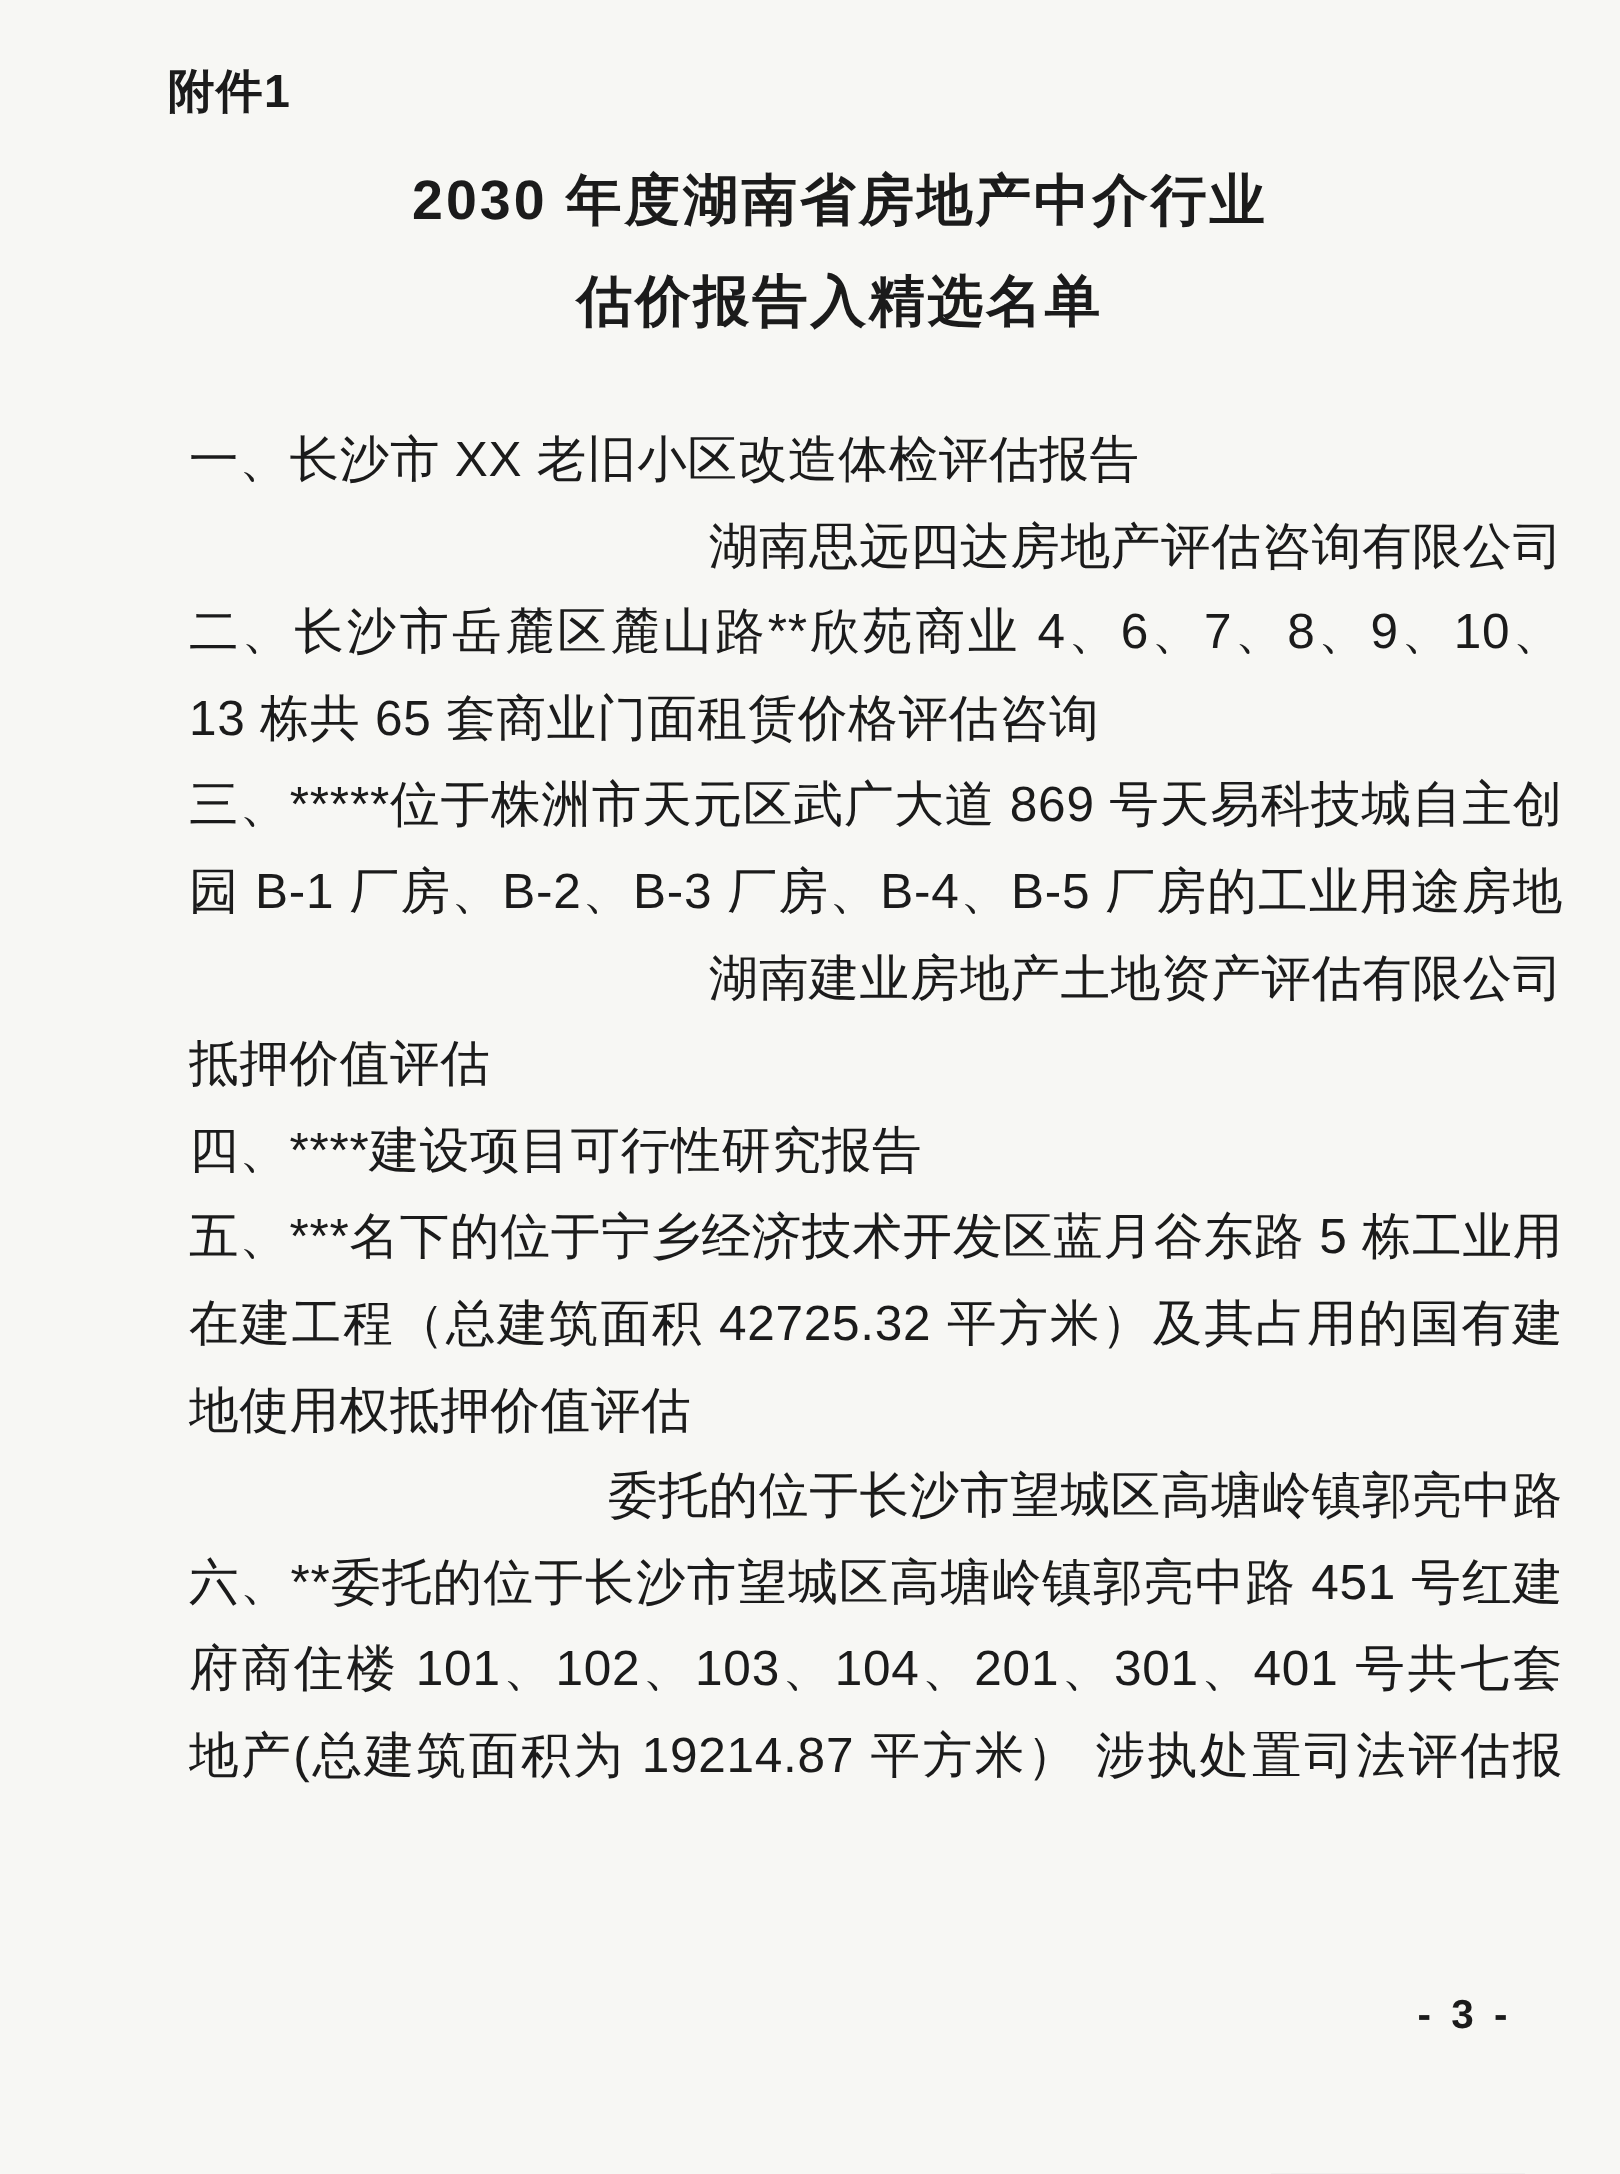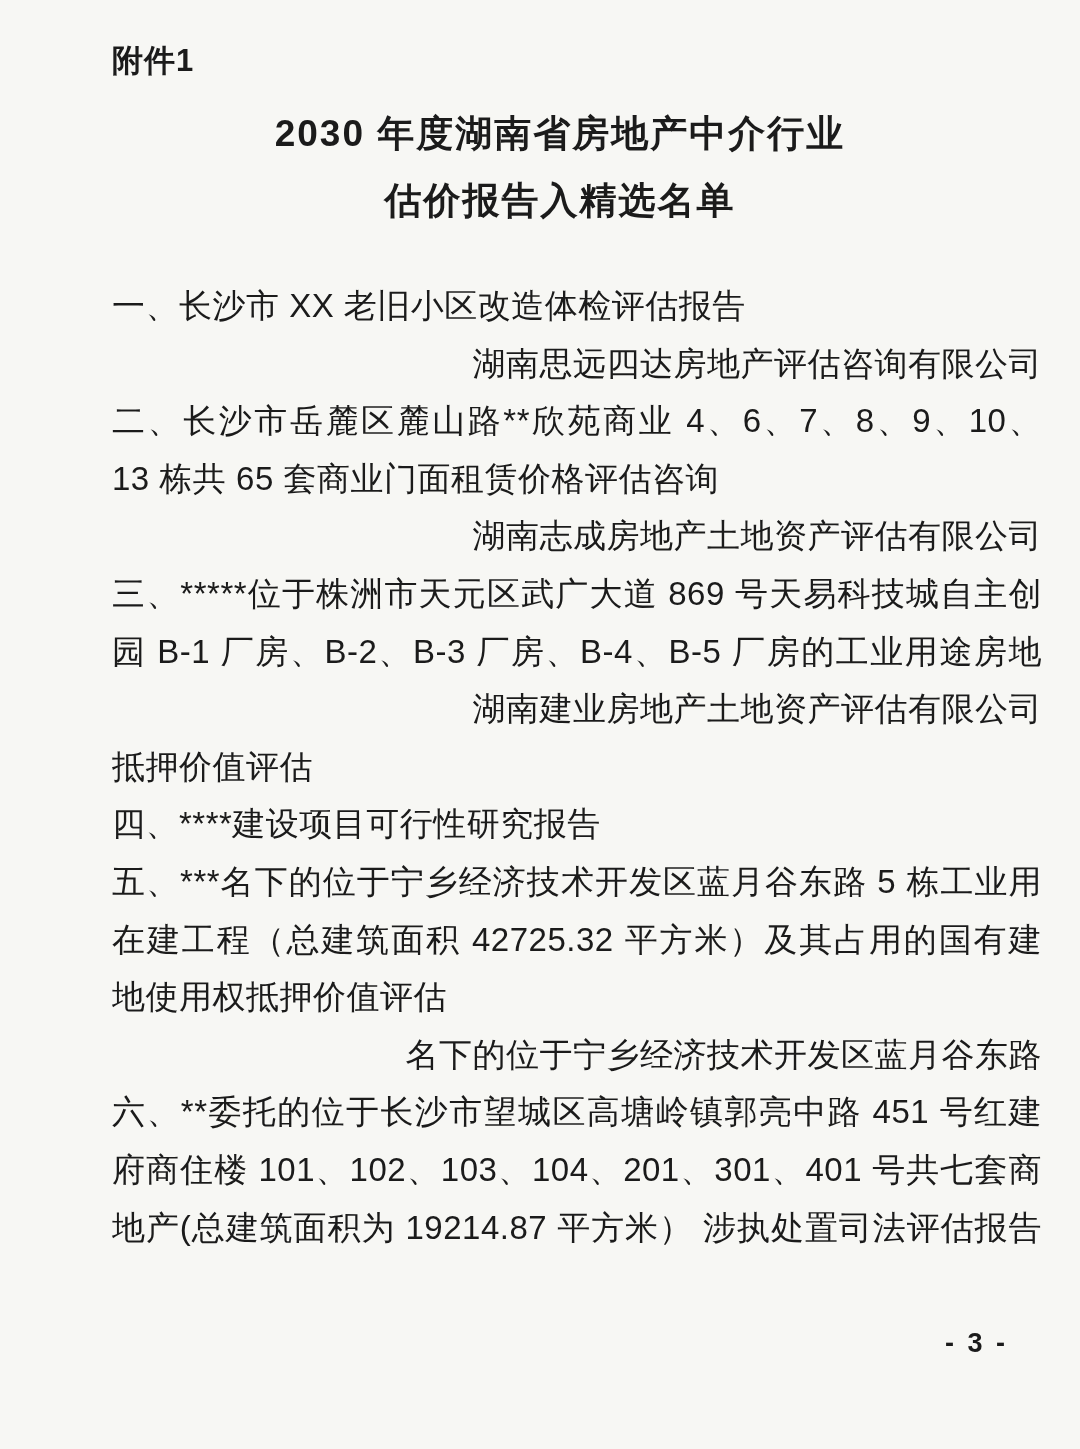--- a/index.html
+++ b/index.html
@@ -43,20 +43,21 @@
     top: 277px;
     left: 112px;
     width: 930px;
     font-size: 33px;
   }
   .line {
     height: 57.6px;
     line-height: 57.6px;
     white-space: nowrap;
     letter-spacing: 0.5px;
+    margin-left: 14px;
   }
   .line.fill {
     white-space: normal;
     text-align: justify;
     text-align-last: justify;
     text-justify: inter-character;
     overflow: hidden;
   }
   .line.company {
     text-align: right;
@@ -82,33 +83,32 @@
     <div class="title-line">估价报告入精选名单</div>
   </div>
 
   <div class="body-block">
 
     <div class="line">一、长沙市 XX 老旧小区改造体检评估报告</div>
     <div class="line company">湖南思远四达房地产评估咨询有限公司</div>
 
     <div class="line fill">二、长沙市岳麓区麓山路**欣苑商业 4、6、7、8、9、10、12、</div>
     <div class="line">13 栋共 65 套商业门面租赁价格评估咨询</div>
-    <div class="line company">湖南志成房地产土地资产评估有限公司</div>
 
     <div class="line fill">三、*****位于株洲市天元区武广大道 869 号天易科技城自主创业</div>
     <div class="line fill">园 B-1 厂房、B-2、B-3 厂房、B-4、B-5 厂房的工业用途房地产</div>
     <div class="line company">湖南建业房地产土地资产评估有限公司</div>
     <div class="line">抵押价值评估</div>
 
     <div class="line">四、****建设项目可行性研究报告</div>
 
     <div class="line fill">五、***名下的位于宁乡经济技术开发区蓝月谷东路 5 栋工业用房</div>
     <div class="line fill">在建工程（总建筑面积 42725.32 平方米）及其占用的国有建设用</div>
     <div class="line">地使用权抵押价值评估</div>
-    <div class="line company">名下的位于宁乡经济技术开发区蓝月谷东路</div>
+    <div class="line company">委托的位于长沙市望城区高塘岭镇郭亮中路</div>
 
     <div class="line fill">六、**委托的位于长沙市望城区高塘岭镇郭亮中路 451 号红建华</div>
     <div class="line fill">府商住楼 101、102、103、104、201、301、401 号共七套商业房</div>
     <div class="line fill">地产(总建筑面积为 19214.87 平方米） 涉执处置司法评估报告</div>
 
   </div>
 
   <div class="pagenum">- 3 -</div>
 
 </div>

